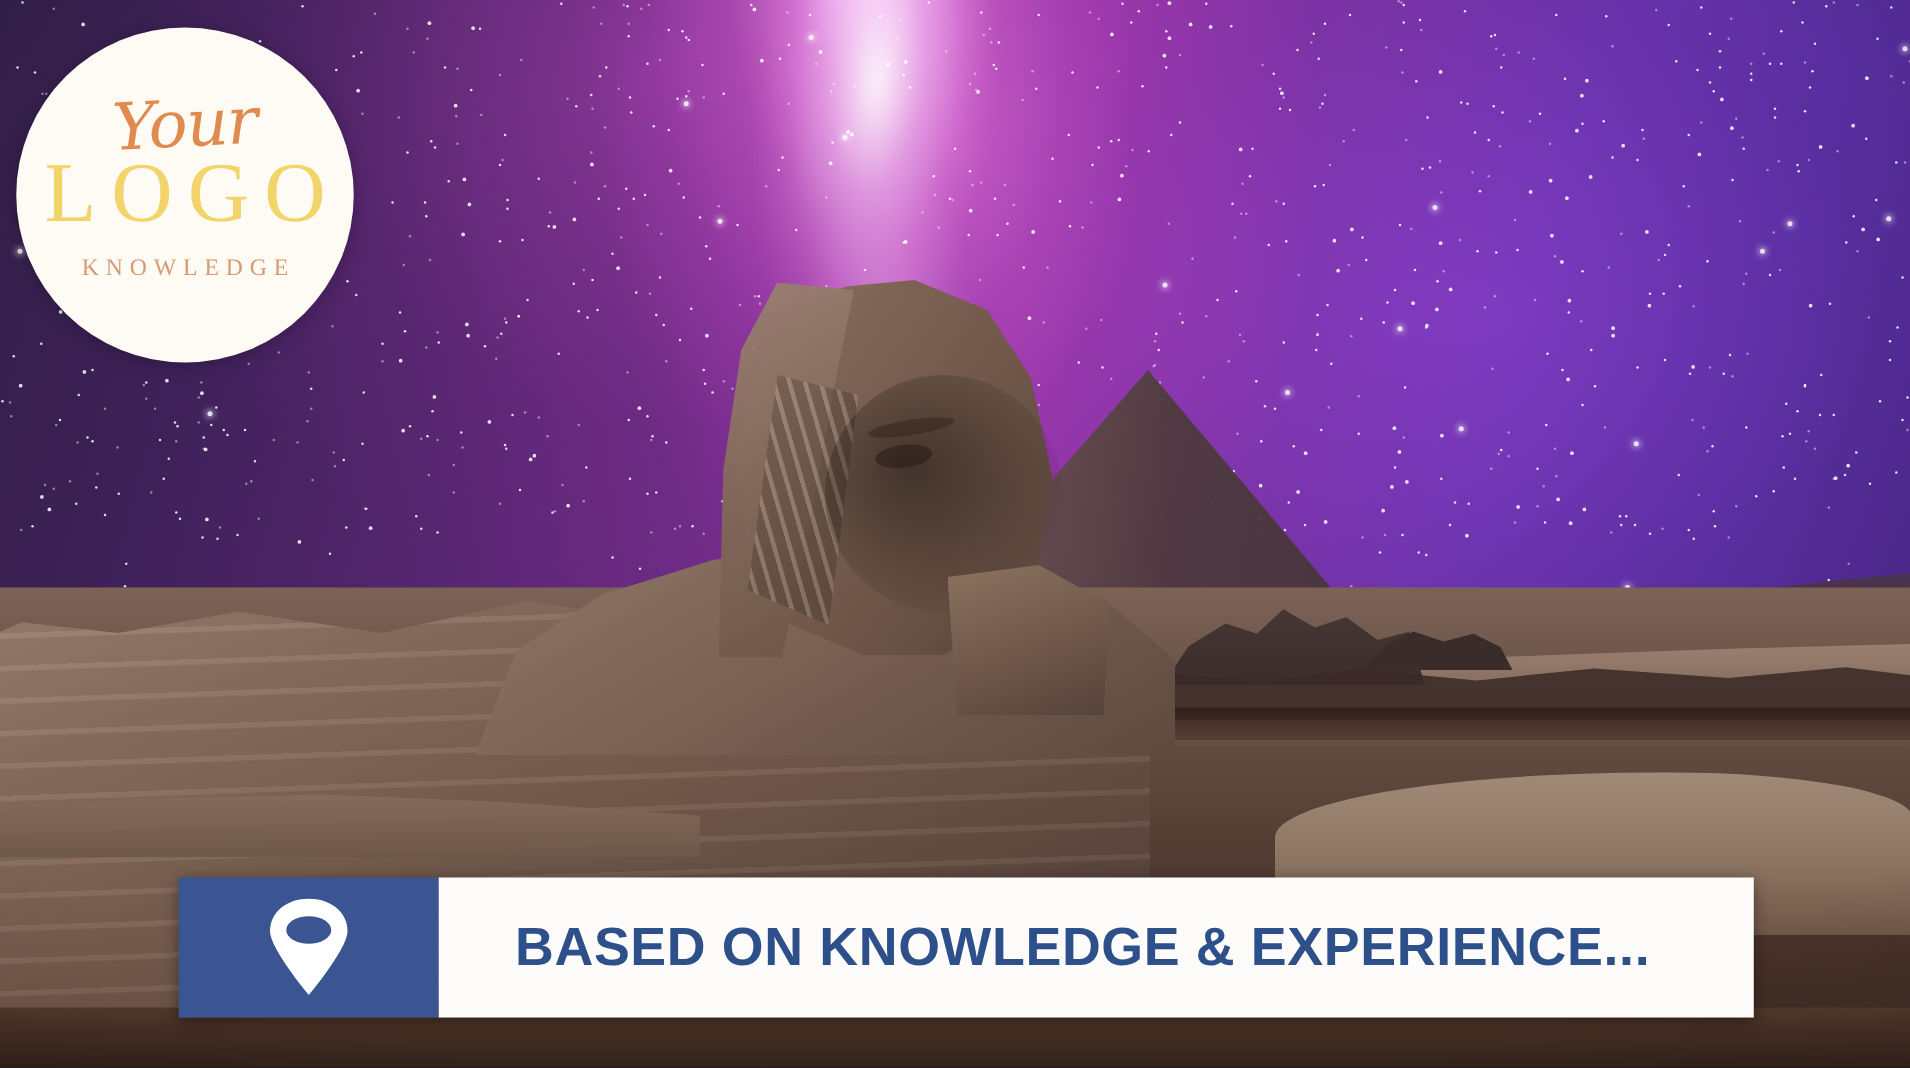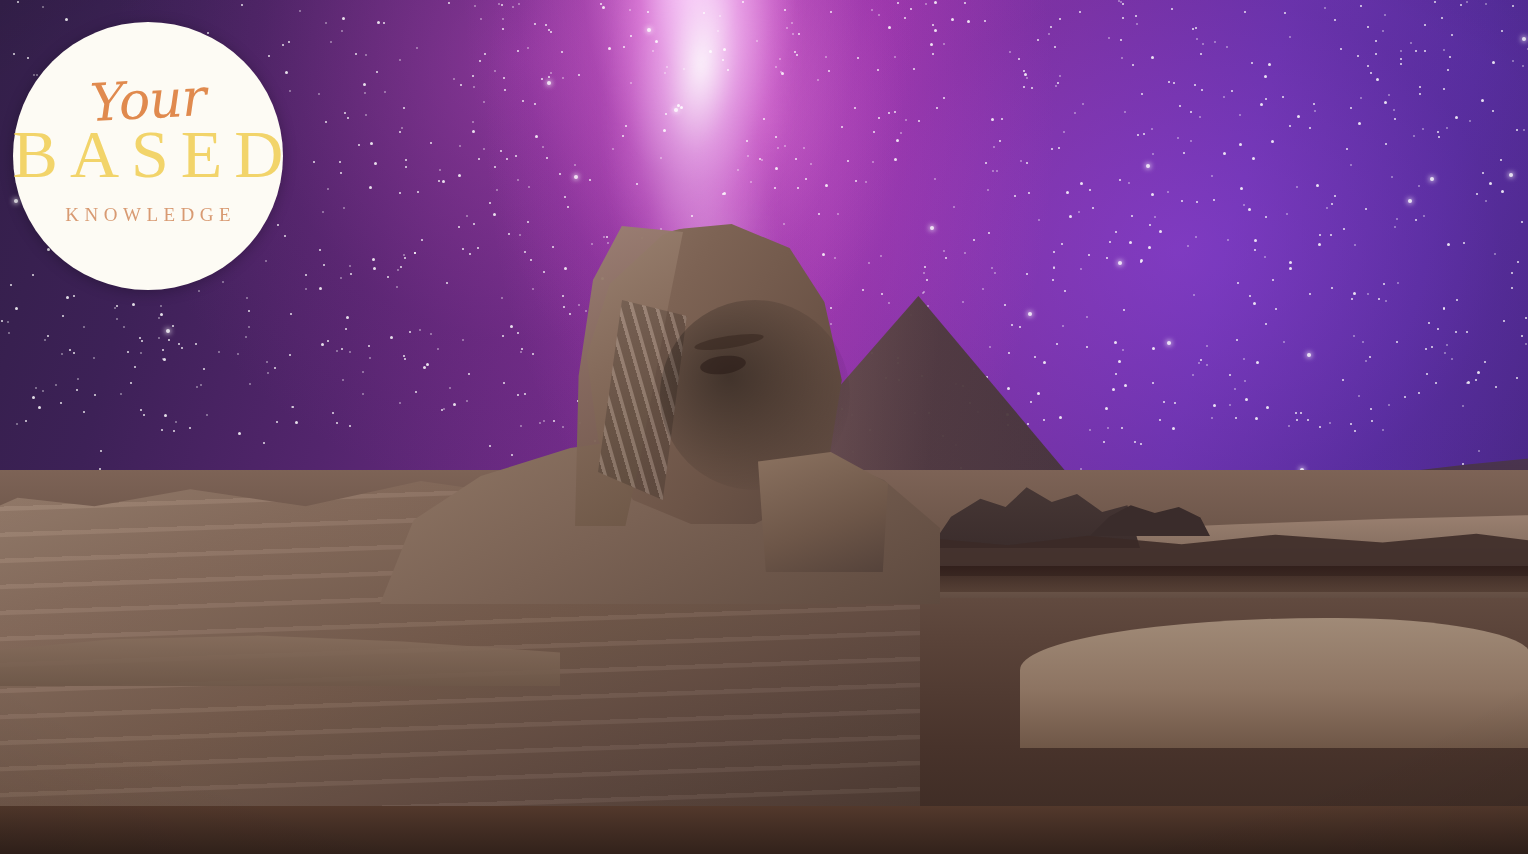--- a/index.html
+++ b/index.html
@@ -1368,18 +1368,29 @@
   <div class="brow"></div>
   <div class="eye"></div>
   <div class="chin"></div>
   <div class="paw-ledge"></div>
   <div class="base-ridge"></div>
   <div class="base-dark"></div>
   <div class="vignette"></div>
 
   <div class="logo-badge">
     <div class="logo-your">Your</div>
-    <div class="logo-main">BASED</div>
+    <div class="logo-main">LOGO</div>
     <div class="logo-strap">KNOWLEDGE</div>
   </div>
 
+  <div class="banner">
+    <div class="banner-icon-box">
+      <svg class="pin-svg" viewBox="0 0 70 80">
+        <path d="M35 78 C35 78 4 41 4 27 C4 11.5 17.5 1 35 1 C52.5 1 66 11.5 66 27 C66 41 35 78 35 78 Z" fill="#ffffff"></path>
+        <ellipse cx="35" cy="26" rx="18" ry="11" fill="#3a5591"></ellipse>
+      </svg>
+    </div>
+    <div class="banner-text-box">
+      <div class="banner-text">BASED ON KNOWLEDGE &amp; EXPERIENCE...</div>
+    </div>
+  </div>
 
 </div>
 
 </body></html>

